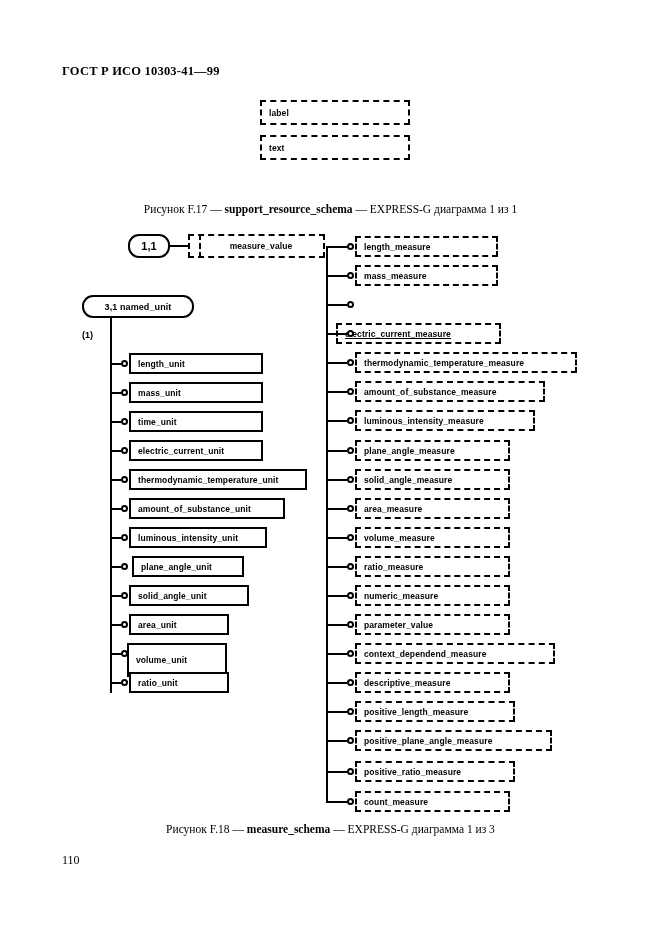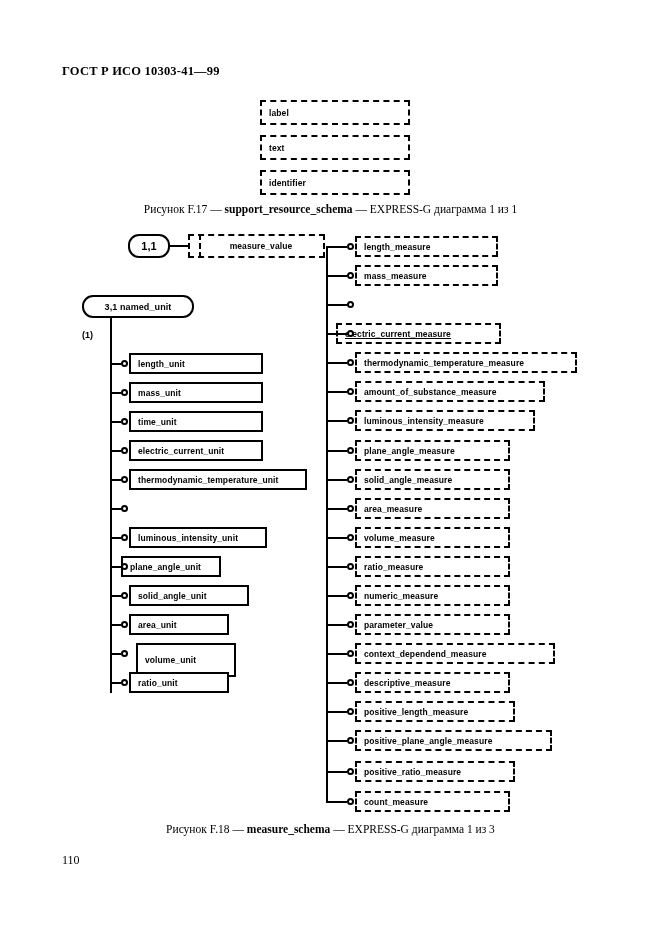--- a/index.html
+++ b/index.html
@@ -132,21 +132,20 @@
   }
 </style>
 </head>
 <body>
 
 <div class="page-header">ГОСТ Р ИСО 10303-41—99</div>
 
 <div class="diagram">
   <div class="node dashed" id="f17-n0" style="left:260px; top:100px; width:150px; height:25px;">label</div>
   <div class="node dashed" id="f17-n1" style="left:260px; top:135px; width:150px; height:25px;">text</div>
-  <div class="node dashed" id="f17-n2" style="left:260px; top:170px; width:150px; height:25px;">identifier</div>
 </div>
 
 <div class="figure-caption" id="caption-f17">
   <span>Рисунок F.17 — </span><span class="bold">support_resource_schema</span><span> — EXPRESS-G диаграмма 1 из 1</span>
 </div>
 
 <div class="diagram">
 
   <div class="node rounded" style="left:128px; top:234px; width:42px; height:24px; font-size:11px;">1,1</div>
 
@@ -256,40 +255,41 @@
   <div class="circle" style="left:121px; top:418px;"></div>
 
   <div class="node solid" style="left:129px; top:440px; width:134px; height:21px;">electric_current_unit</div>
   <div class="hline" style="left:110px; top:450px; width:11px;"></div>
   <div class="circle" style="left:121px; top:447px;"></div>
 
   <div class="node solid" style="left:129px; top:469px; width:178px; height:21px;">thermodynamic_temperature_unit</div>
   <div class="hline" style="left:110px; top:479px; width:11px;"></div>
   <div class="circle" style="left:121px; top:476px;"></div>
 
+  <div class="node solid" style="left:129px; top:498px; width:156px; height:21px;">amount_of_substance_unit</div>
   <div class="hline" style="left:110px; top:508px; width:11px;"></div>
   <div class="circle" style="left:121px; top:505px;"></div>
 
   <div class="node solid" style="left:129px; top:527px; width:138px; height:21px;">luminous_intensity_unit</div>
   <div class="hline" style="left:110px; top:537px; width:11px;"></div>
   <div class="circle" style="left:121px; top:534px;"></div>
 
-  <div class="node solid" style="left:121px; top:556px; width:100px; height:21px;">plane_angle_unit</div>
+  <div class="node solid" style="left:132px; top:556px; width:112px; height:21px;">plane_angle_unit</div>
   <div class="hline" style="left:110px; top:566px; width:11px;"></div>
   <div class="circle" style="left:121px; top:563px;"></div>
 
   <div class="node solid" style="left:129px; top:585px; width:120px; height:21px;">solid_angle_unit</div>
   <div class="hline" style="left:110px; top:595px; width:11px;"></div>
   <div class="circle" style="left:121px; top:592px;"></div>
 
   <div class="node solid" style="left:129px; top:614px; width:100px; height:21px;">area_unit</div>
   <div class="hline" style="left:110px; top:624px; width:11px;"></div>
   <div class="circle" style="left:121px; top:621px;"></div>
 
-  <div class="node solid" style="left:136px; top:643px; width:100px; height:34px;">volume_unit</div>
+  <div class="node solid" style="left:127px; top:643px; width:100px; height:34px;">volume_unit</div>
   <div class="hline" style="left:110px; top:653px; width:11px;"></div>
   <div class="circle" style="left:121px; top:650px;"></div>
 
   <div class="node solid" style="left:129px; top:672px; width:100px; height:21px;">ratio_unit</div>
   <div class="hline" style="left:110px; top:682px; width:11px;"></div>
   <div class="circle" style="left:121px; top:679px;"></div>
 
 </div>
 
 <div class="figure-caption" id="caption-f18">

